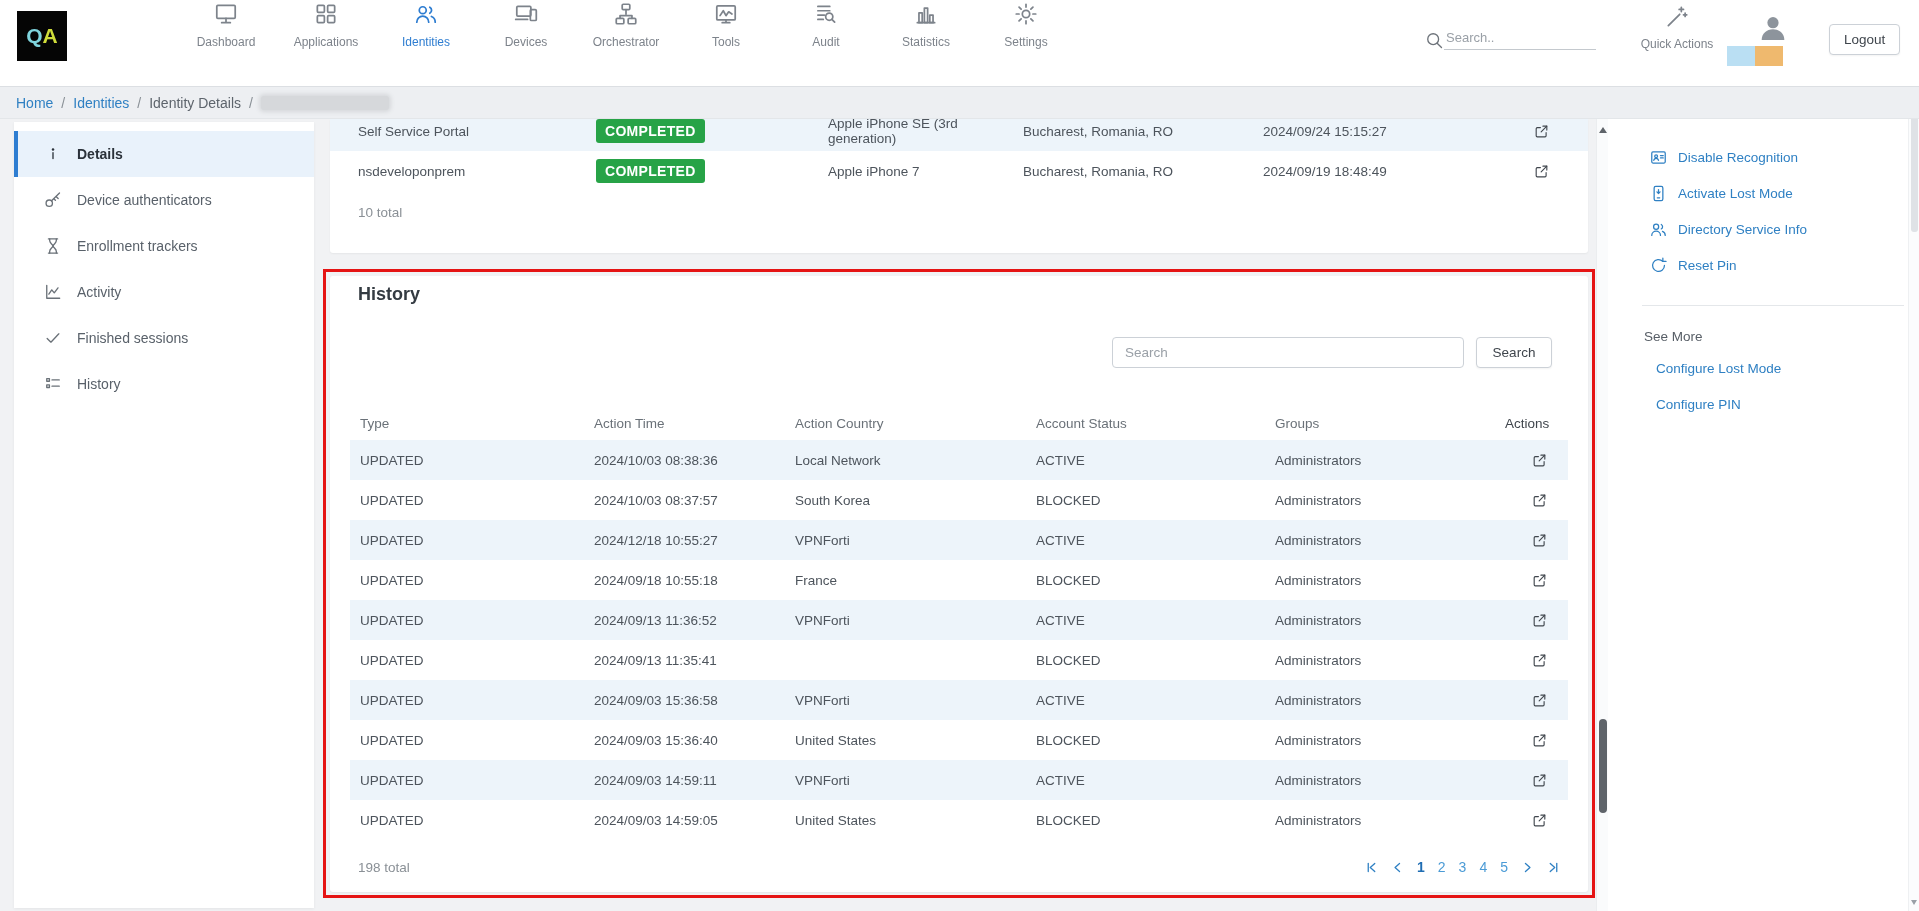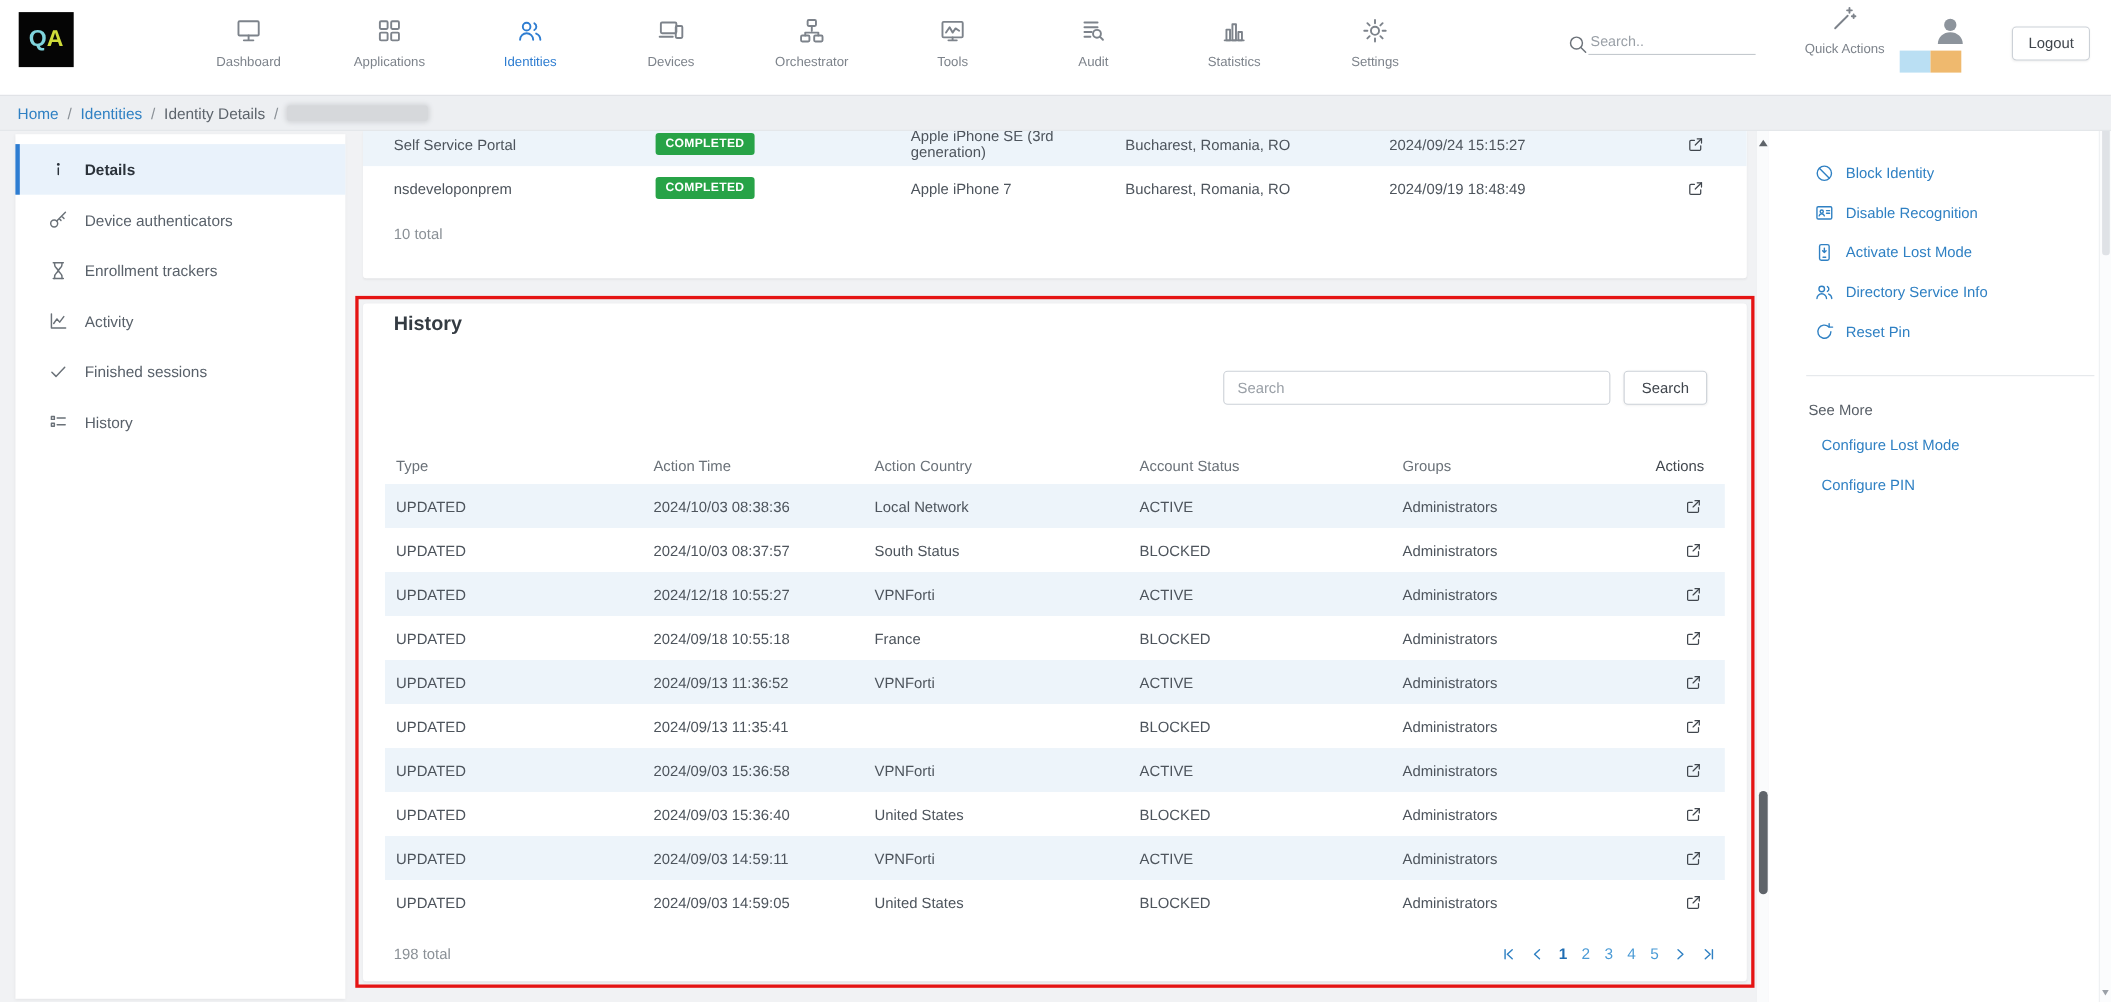--- a/index.html
+++ b/index.html
@@ -8,21 +8,21 @@
   svg{display:block;}
   .stroke-ic *{fill:none;stroke:currentColor;stroke-width:1.6;stroke-linecap:round;stroke-linejoin:round;}
   .stroke-ic .fill{fill:currentColor;stroke:none;}
   .fill-ic *{fill:currentColor;stroke:none;}
 
   
   .header{position:absolute;left:0;top:0;width:1919px;height:86px;background:#fff;z-index:5;}
   .logo{position:absolute;left:17px;top:11px;width:50px;height:50px;background:#050505;display:flex;
         align-items:center;justify-content:center;font-weight:bold;font-size:21px;cursor:pointer;}
   .logo .q{color:#7fd4dd;} .logo .a{color:#cfdc3a;}
-  .nav{position:absolute;left:176px;top:14px;display:flex;gap:28px;}
+  .nav{position:absolute;left:176px;top:0;display:flex;}
   .nav-item{width:100px;display:flex;flex-direction:column;align-items:center;gap:7px;color:#7d838b;cursor:pointer;}
   .nav-item .ic{height:28px;display:flex;align-items:center;}
   .nav-item .lbl{font-size:12px;}
   .nav-item.active{color:#2e7dd1;}
   .hdr-search{position:absolute;left:1424px;top:26px;display:flex;align-items:flex-end;color:#6d737a;justify-content:space-between;}
   .hdr-search input{width:152px;border:none;outline:none;border-bottom:1px solid #c4c9ce;font-size:13px;
         padding:4px 2px;color:#4d545c;background:transparent;font-family:inherit;}
   .hdr-search input::placeholder{color:#9aa0a7;}
   .quick-actions{position:absolute;left:1637px;top:4px;width:80px;display:flex;flex-direction:column;
         align-items:center;gap:7px;color:#7d838b;cursor:pointer;}
@@ -54,21 +54,21 @@
   .side-item.active{background:#e9f2fb;border-left-color:#2e7dd1;color:#2b323a;font-weight:bold;}
   .side-item.active .ic{color:#2b323a;}
 
   .card{position:absolute;background:#fff;box-shadow:0 1px 2px rgba(0,0,0,.05);border-radius:3px;}
 
   
   .enroll-card{left:330px;top:119px;width:1258px;height:134px;overflow:hidden;border-radius:0 0 3px 3px;}
   .e-row{display:grid;grid-template-columns:238px 232px 195px 240px 250px 1fr;align-items:center;
         height:40px;padding:0 28px;font-size:13.5px;color:#4d545c;}
   .e-body > div:nth-of-type(1){background:#edf4fa;margin-top:-8px;}
-  .badge{display:inline-block;justify-self:start;background:#27a347;color:#fff;font-size:11px;
+  .badge{display:inline-block;justify-self:start;background:#27a347;color:#fff;font-size:14px;
         font-weight:bold;padding:4px 9px;border-radius:3px;letter-spacing:.3px;}
   .e-total{margin-top:14px;padding-left:28px;font-size:13.5px;color:#8a9096;}
   .cell-actions{display:flex;justify-content:flex-end;padding-right:10px;color:#40464d;}
   .act-icon{cursor:pointer;color:#40464d;}
 
   
   .history-card{left:330px;top:276px;width:1258px;height:616px;}
   .h-title{position:absolute;left:28px;top:8px;font-size:18px;font-weight:bold;color:#343b42;}
   .h-search{position:absolute;top:61px;right:36px;display:flex;gap:12px;margin-left:36px;}
   .h-search input{width:352px;height:31px;border:1px solid #ccd1d7;border-radius:4px;padding:0 12px;
@@ -399,21 +399,21 @@
                   <path d="M14 4.5h5.5V10"></path>
                   <path d="M19.5 4.5L11.5 12.5"></path>
                 </svg>
               </span>
             </div>
           </div>
 
           <div class="h-row">
             <div>UPDATED</div>
             <div>2024/10/03 08:37:57</div>
-            <div>South Status</div>
+            <div>South Korea</div>
             <div>BLOCKED</div>
             <div>Administrators</div>
             <div class="cell-actions">
               <span class="act-icon">
               <svg class="stroke-ic" width="17" height="17" viewBox="0 0 24 24">
                   <path d="M18.5 13.5v4.5a1.5 1.5 0 0 1-1.5 1.5H6a1.5 1.5 0 0 1-1.5-1.5V8A1.5 1.5 0 0 1 6 6.5h4.5"></path>
                   <path d="M14 4.5h5.5V10"></path>
                   <path d="M19.5 4.5L11.5 12.5"></path>
                 </svg>
               </span>
@@ -598,29 +598,20 @@
 
   <div class="main-scroll">
     <span class="up"></span>
     <span class="thumb"></span>
   </div>
 
   <aside class="right-panel">
     <div class="action-item">
       <span class="ic">
         <svg class="stroke-ic" width="19" height="19" viewBox="0 0 24 24">
-            <circle cx="12" cy="12" r="8.2"></circle>
-            <path d="M6.3 6.3l11.4 11.4"></path>
-          </svg>
-        </span>
-      <span>Block Identity</span>
-    </div>
-    <div class="action-item">
-      <span class="ic">
-        <svg class="stroke-ic" width="19" height="19" viewBox="0 0 24 24">
             <rect x="3.5" y="5" width="17" height="14" rx="1.5"></rect>
             <circle cx="9" cy="10.5" r="1.8"></circle>
             <path d="M6 15.5c.4-1.6 1.6-2.5 3-2.5s2.6.9 3 2.5"></path>
             <path d="M14.5 9.5h3.5M14.5 12.5h3.5"></path>
           </svg>
         </span>
       <span>Disable Recognition</span>
     </div>
     <div class="action-item">
       <span class="ic">

